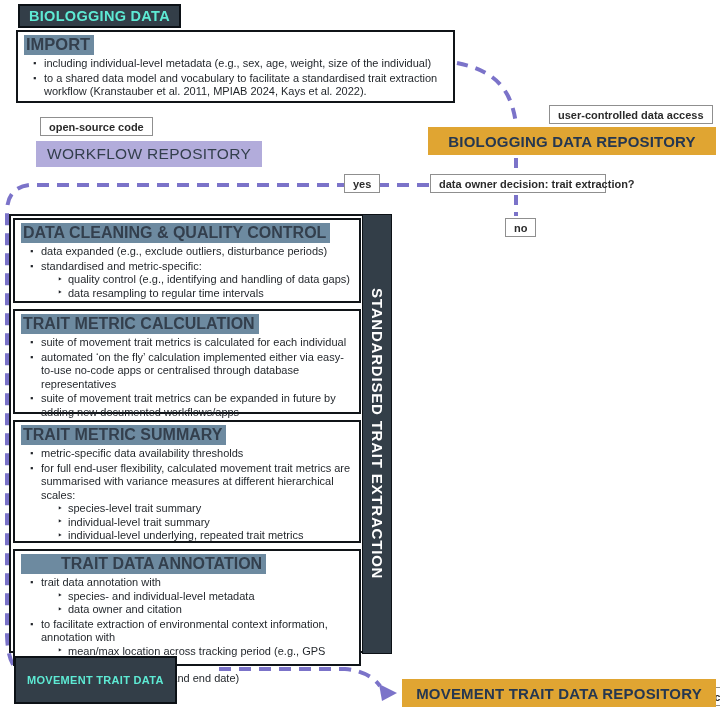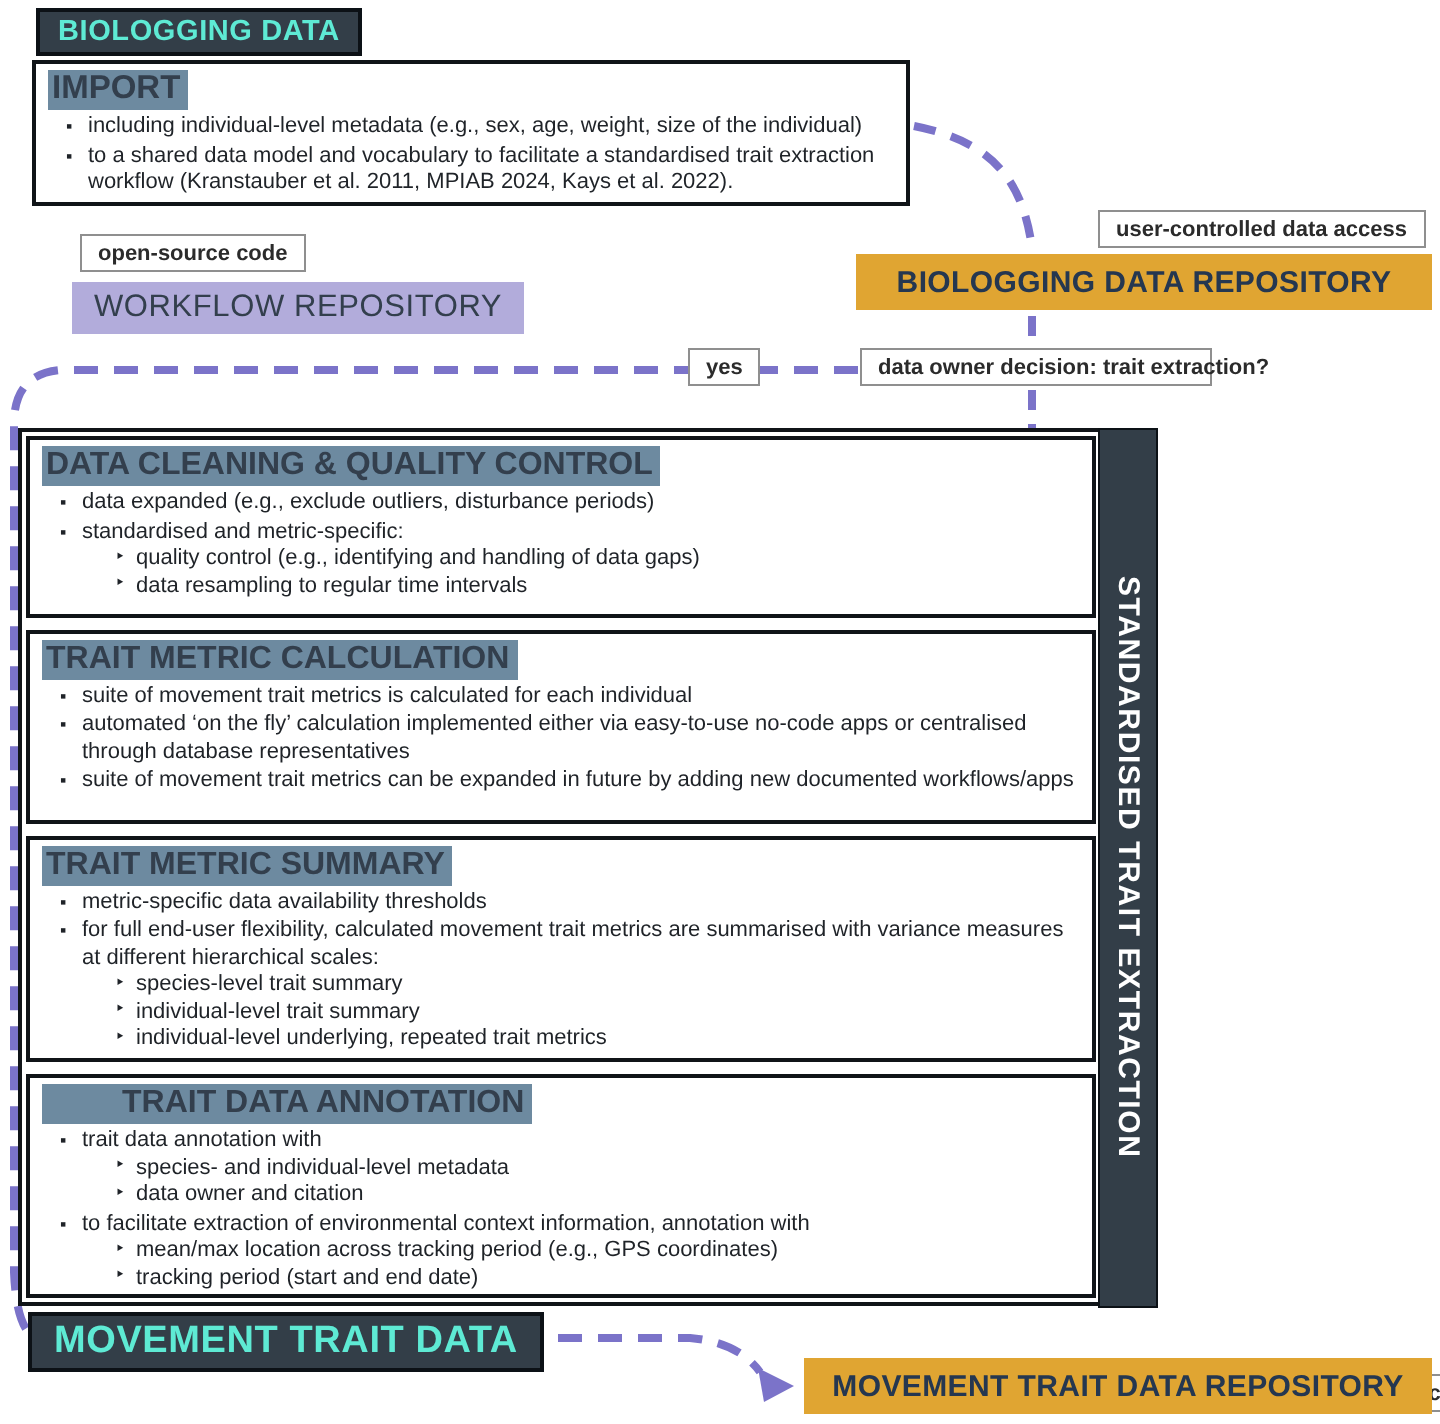--- a/index.html
+++ b/index.html
@@ -27,21 +27,21 @@
   .hl-title{display:inline-block;background:var(--slate);color:var(--slatetext);
             font-weight:bold;font-size:16.5px;padding:0 4px 1px 2px;line-height:19px;}
 
   ul{list-style:none;margin:2px 0 0 0;padding:0 0 0 20px;font-size:11px;line-height:13.5px;}
   ul.l1 > li{position:relative;margin:0 0 1px 0;}
   ul.l1 > li::before{content:"▪";position:absolute;left:-11px;top:0;font-size:9px;}
   ul.l2{margin:0;padding-left:27px;}
   ul.l2 > li{position:relative;}
   ul.l2 > li::before{content:"‣";position:absolute;left:-10px;top:-0.5px;font-size:11px;}
 
-  .bigbox{left:9px;top:214px;width:570px;height:439px;border:2px solid var(--ink);
+  .bigbox{left:9px;top:214px;width:383px;height:439px;border:2px solid var(--ink);
           background:#fff;display:flex;}
   .sections{flex:1;padding:2px 1px 2px 2px;display:flex;flex-direction:column;}
   .section{border:2px solid var(--ink);background:#fff;padding:3px 6px 0 6px;margin-bottom:6px;}
   .section:last-child{margin-bottom:0;}
   .sidebar{width:28px;background:var(--dark);display:flex;align-items:center;justify-content:center;
            margin:-2px -2px -3px 0;border:1px solid #0c1116;}
   .sidebar span{writing-mode:vertical-rl;color:#fff;font-weight:bold;font-size:15px;
                 letter-spacing:.8px;white-space:nowrap;}
 </style>
 </head>
@@ -111,17 +111,17 @@
               <li>mean/max location across tracking period (e.g., GPS coordinates)</li>
               <li>tracking period (start and end date)</li>
             </ul></li>
         </ul></div>
     </div>
   <div class="sidebar">
     <span>STANDARDISED TRAIT EXTRACTION</span>
   </div>
 </div>
 
-<div class="abs dark-tag" style="left:14px;top:656px;font-size:19px;padding:2px 11px;">MOVEMENT TRAIT DATA</div>
+<div class="abs dark-tag" style="left:14px;top:656px;font-size:11px;padding:16px 11px;">MOVEMENT TRAIT DATA</div>
 
 <div class="abs white-label" style="left:638px;top:656px;margin-top:31px;">fully open access</div>
 
 <div class="abs gold-tag" style="left:402px;top:679px;width:314px;height:28px;">MOVEMENT TRAIT DATA REPOSITORY</div>
 
 </body></html>

